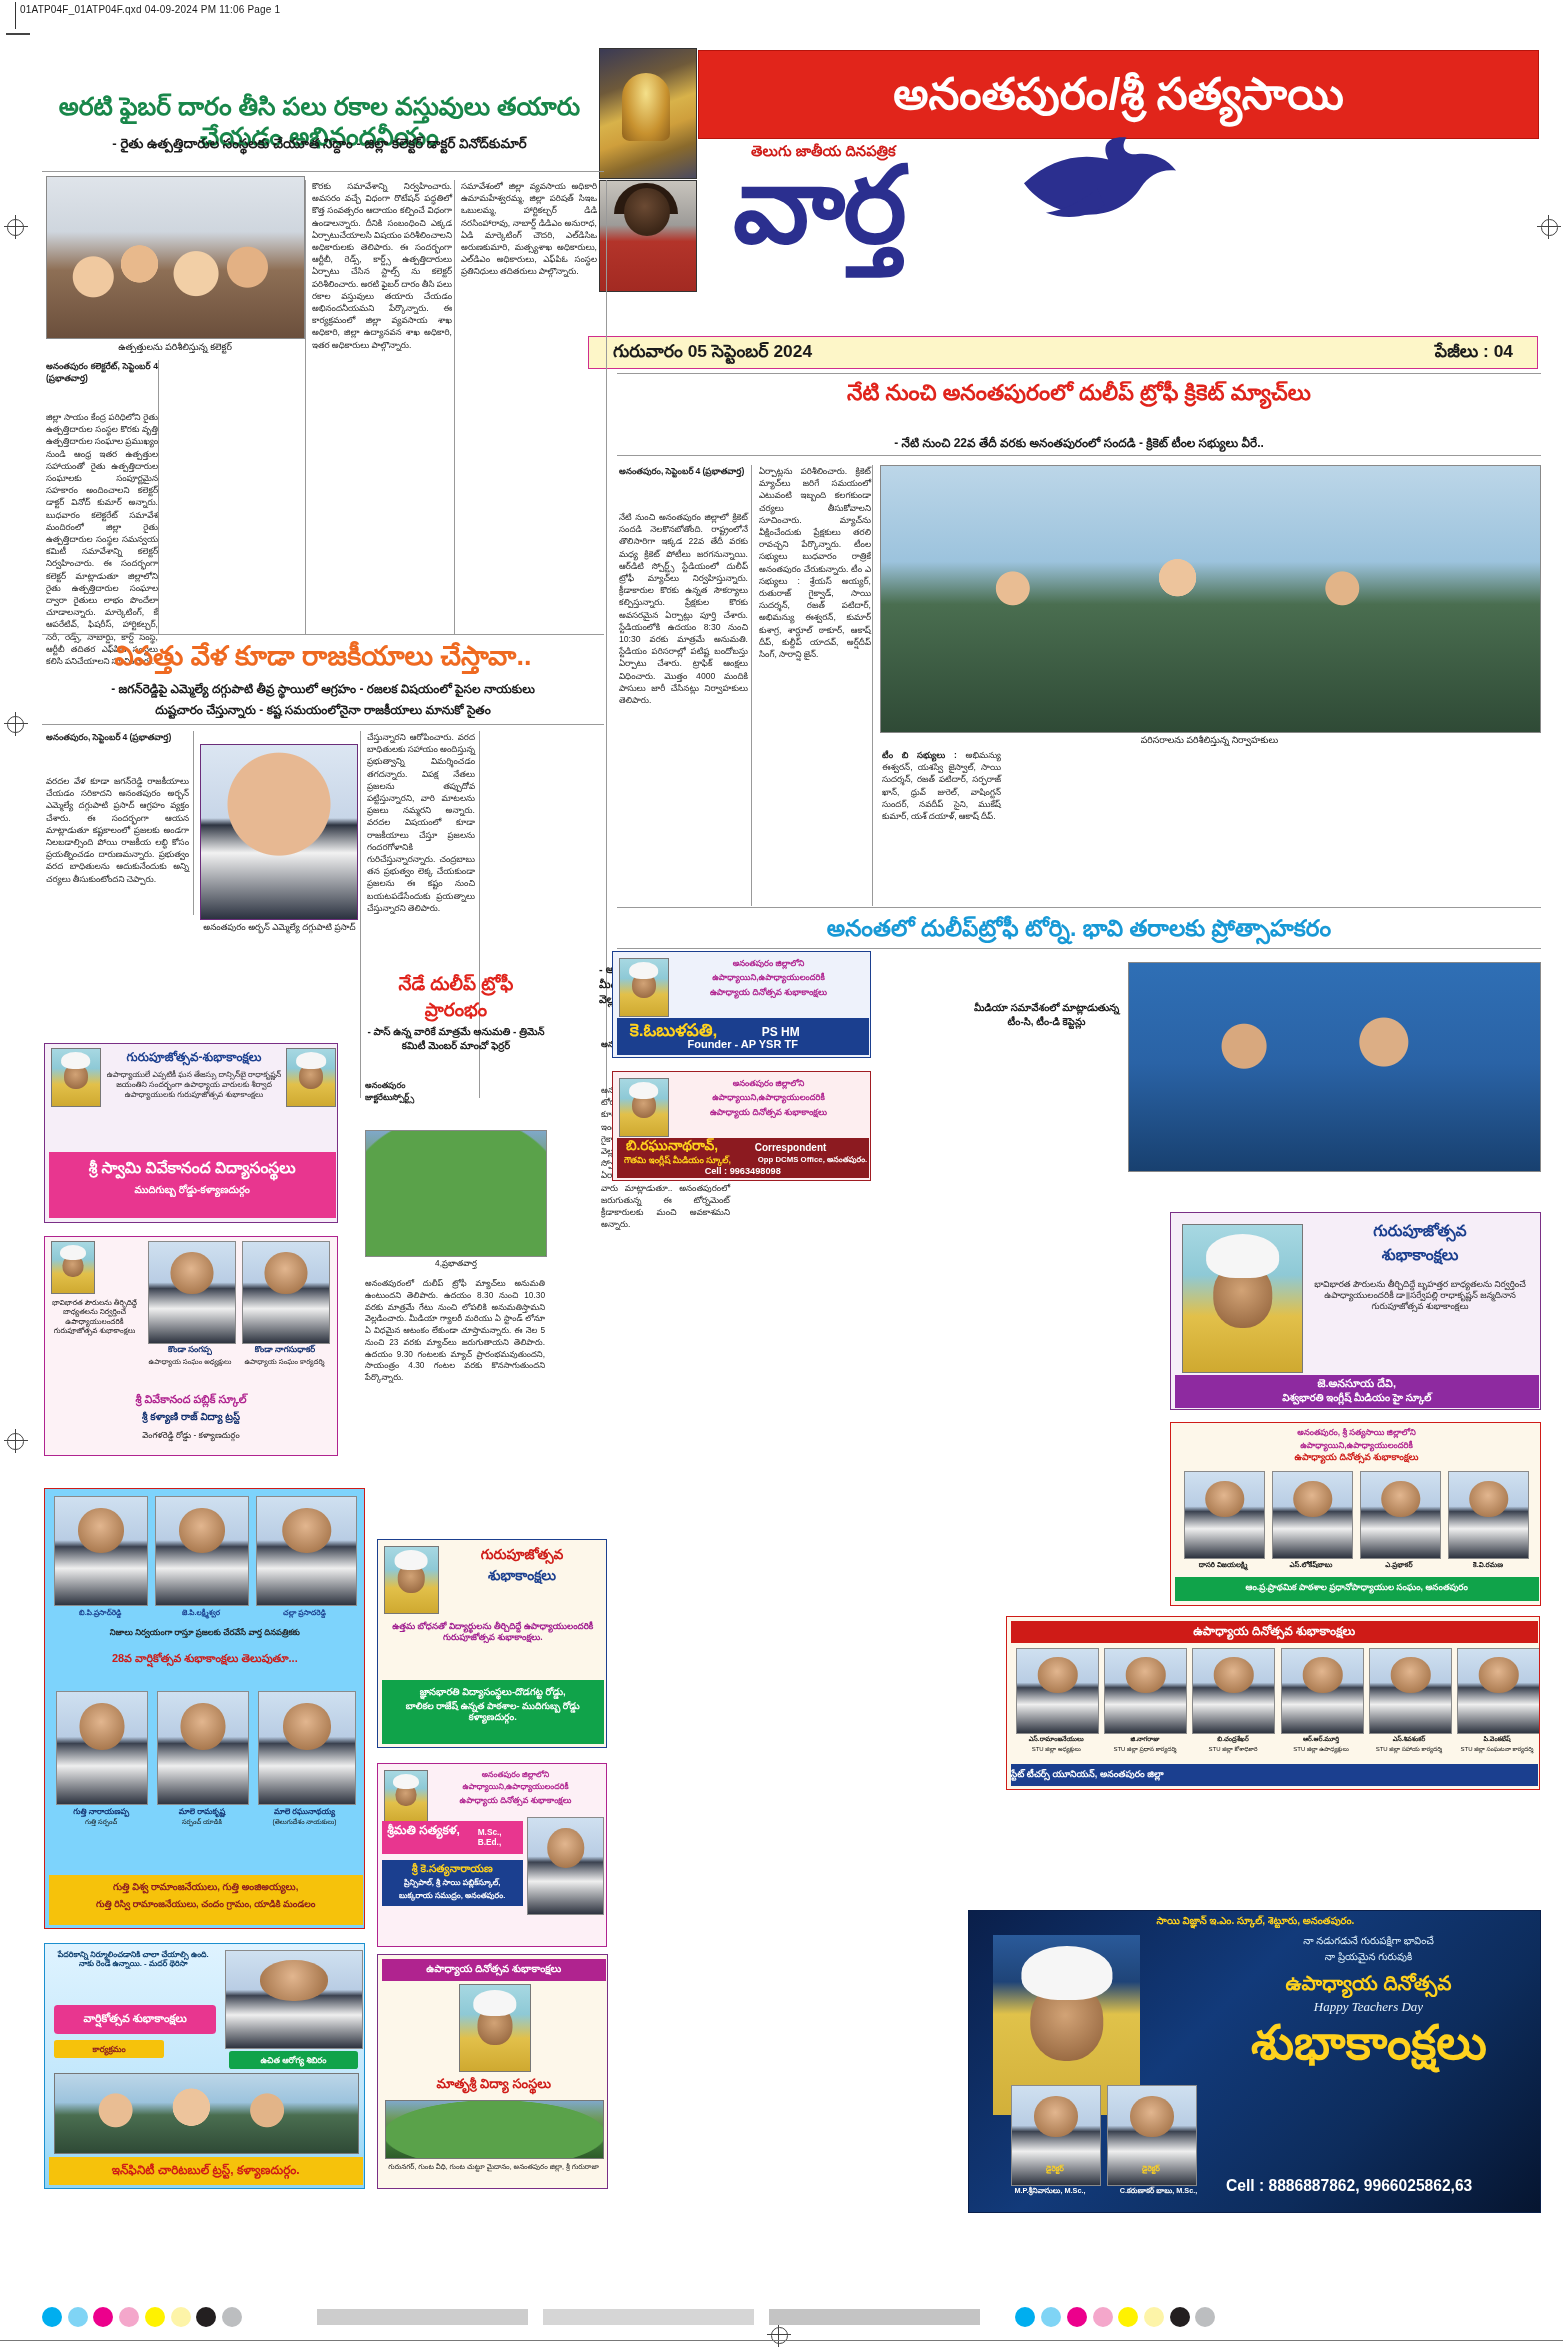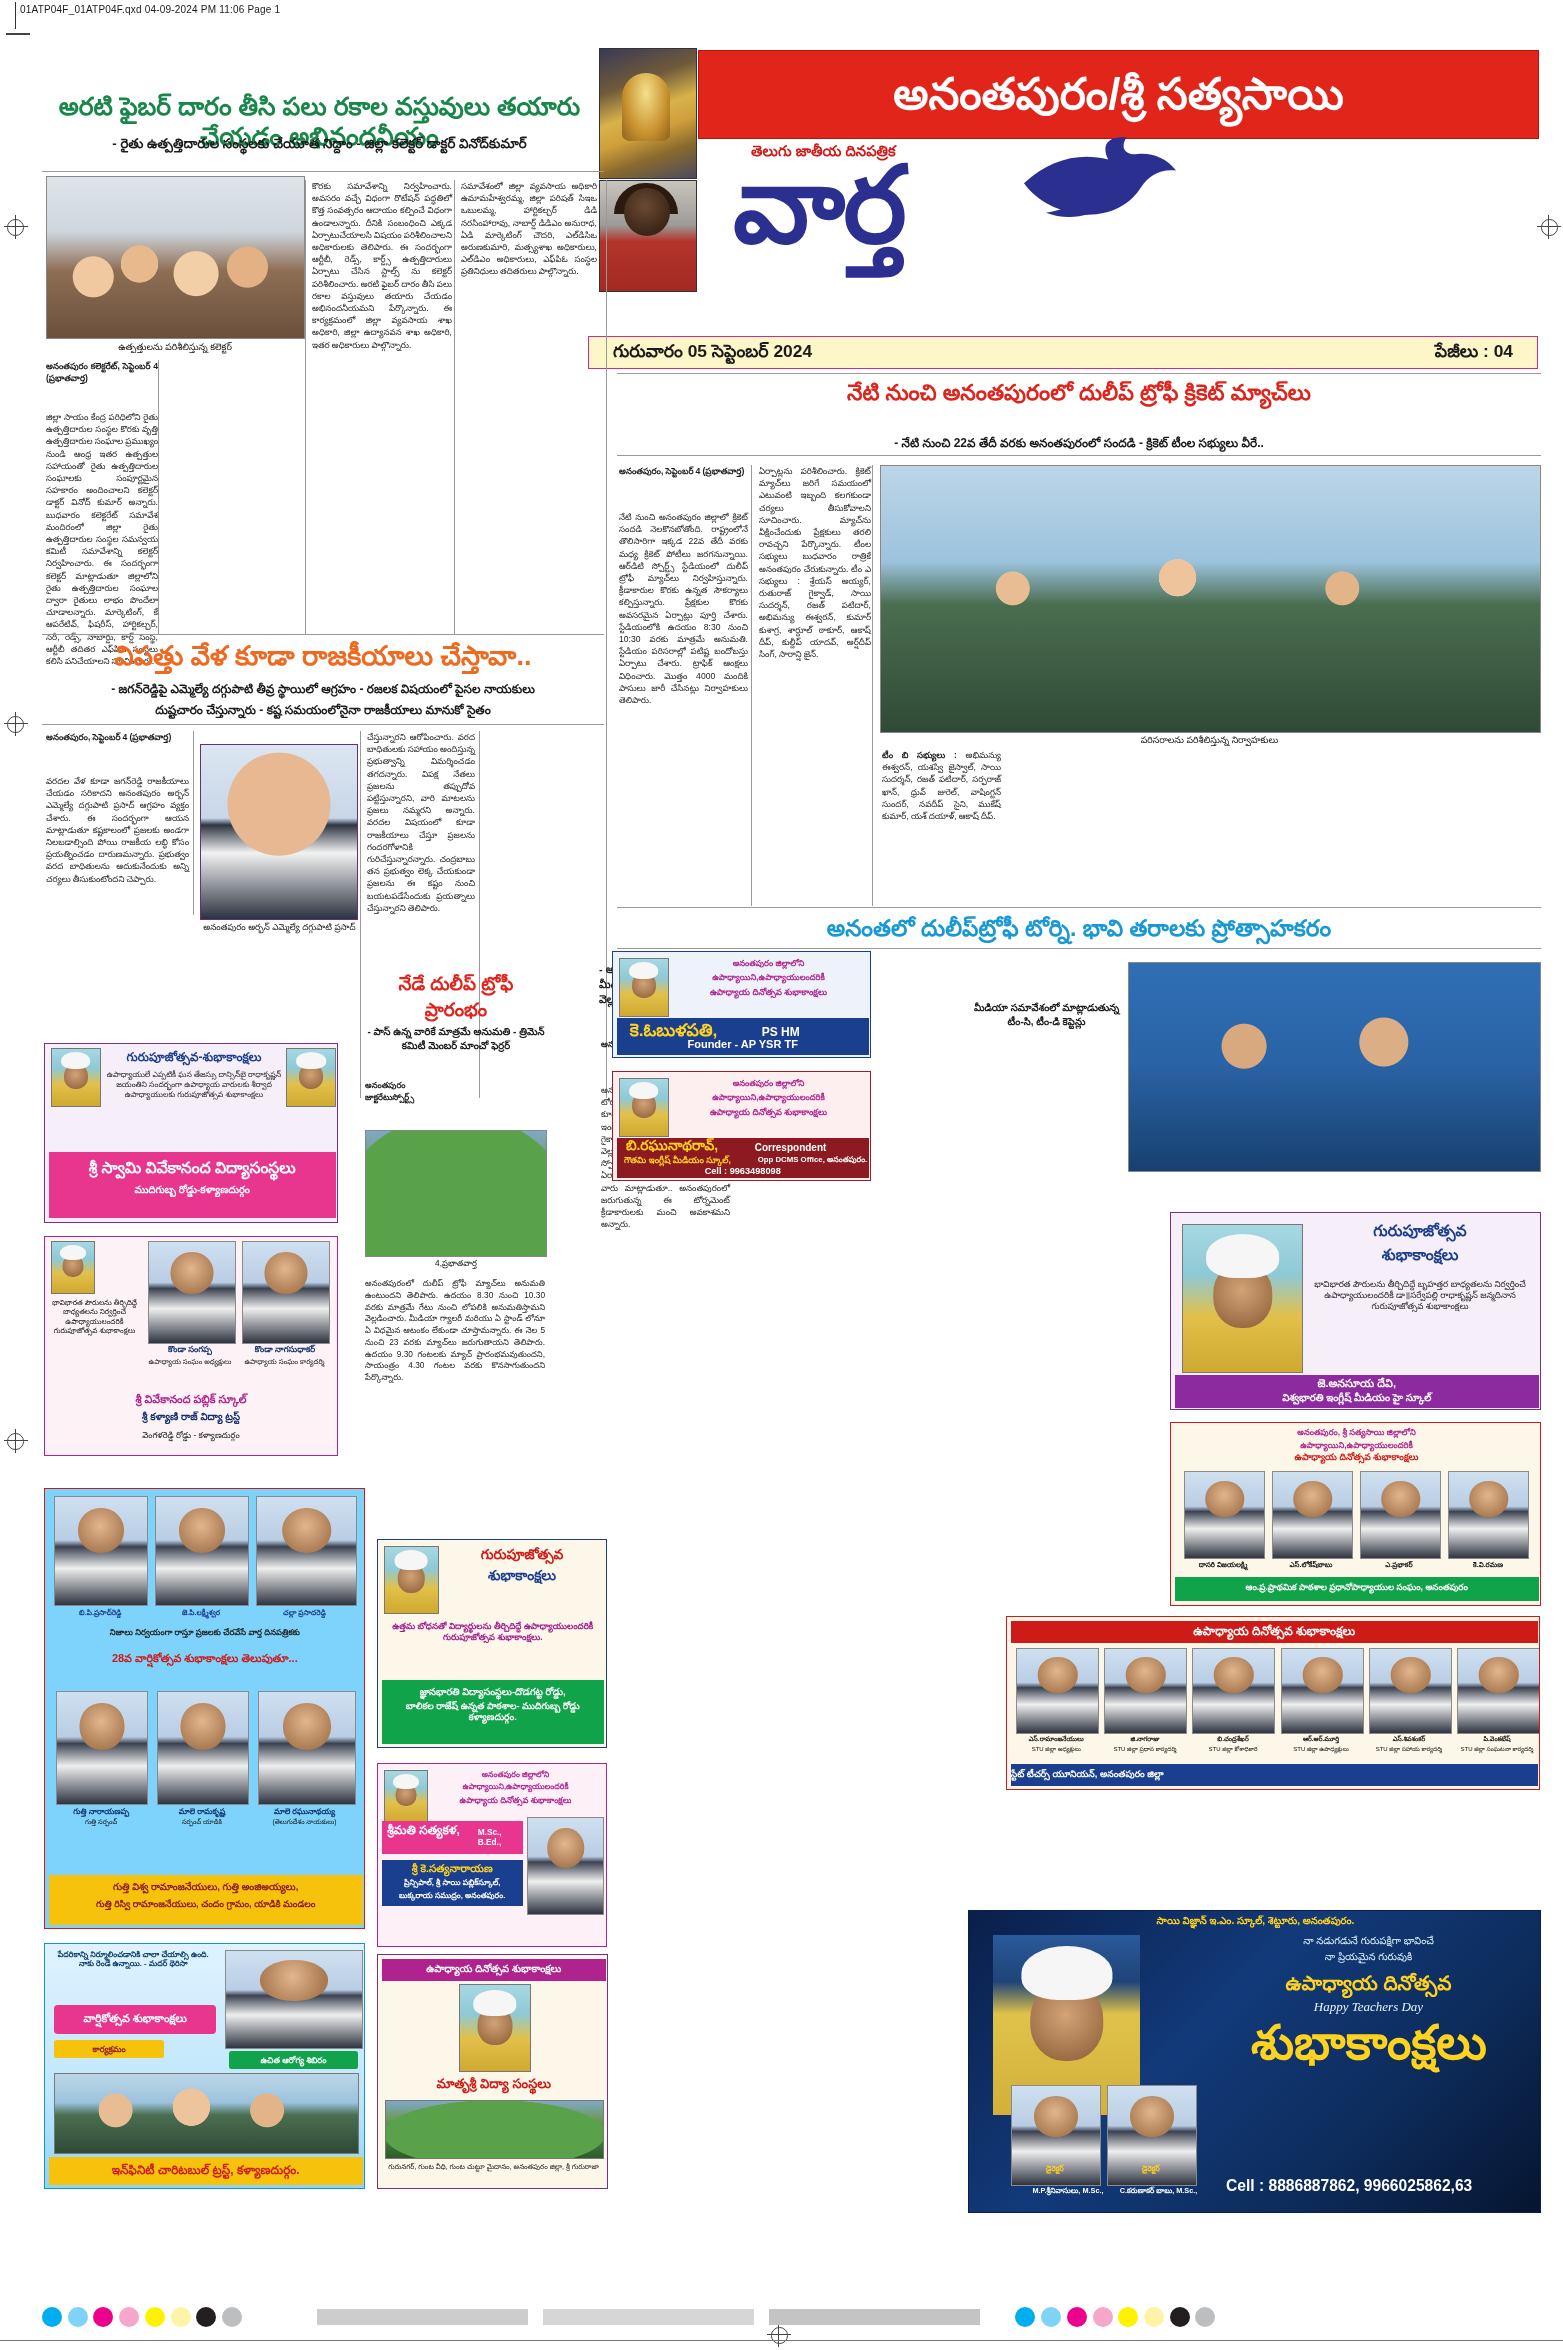--- a/index.html
+++ b/index.html
@@ -425,21 +425,21 @@
         linear-gradient(180deg,#2a5a9a 0%,#1f4478 26%,#e0c24a 44%,#d2b03a 100%);"></div>
     <div style="position:absolute;left:239px;top:24px;width:321px;text-align:center;font-size:10px;color:#dff3ff;">నా నడుగడునే గురుపక్షిగా భావించే</div>
     <div style="position:absolute;left:239px;top:40px;width:321px;text-align:center;font-size:10px;color:#dff3ff;">నా ప్రియమైన గురువుకి</div>
     <div style="position:absolute;left:239px;top:61px;width:321px;text-align:center;font-size:20px;font-weight:bold;color:#ffd21e;">ఉపాధ్యాయ దినోత్సవ</div>
     <div style="position:absolute;left:239px;top:88px;width:321px;text-align:center;font-size:13px;font-style:italic;color:#e8f4ff;font-family:'Liberation Serif',serif;">Happy Teachers Day</div>
     <div style="position:absolute;left:230px;top:108px;width:340px;text-align:center;font-size:48px;font-weight:bold;color:#ffd21e;line-height:1;">శుభాకాంక్షలు</div>
     <div class="pp" style="position:absolute;left:42px;top:174px;width:88px;height:99px;"></div>
     <div class="pp" style="position:absolute;left:138px;top:174px;width:88px;height:99px;"></div>
     <div style="position:absolute;left:40px;top:253px;width:92px;text-align:center;font-size:7.3px;font-weight:bold;color:#ffd21e;">డైరెక్టర్</div>
     <div style="position:absolute;left:136px;top:253px;width:92px;text-align:center;font-size:7.3px;font-weight:bold;color:#ffd21e;">డైరెక్టర్</div>
-    <div style="position:absolute;left:27.5px;top:275px;width:107px;text-align:right;font-size:7.3px;font-weight:bold;color:#fff;">M.P.శ్రీనివాసులు, M.Sc.,</div>
+    <div style="position:absolute;left:27.5px;top:275px;width:107px;text-align:center;font-size:7.3px;font-weight:bold;color:#fff;">M.P.శ్రీనివాసులు, M.Sc.,</div>
     <div style="position:absolute;left:136px;top:275px;width:107px;text-align:center;font-size:7.3px;font-weight:bold;color:#fff;">C.కరుణాకర్ బాబు, M.Sc.,</div>
     <div style="position:absolute;left:257px;top:266px;width:303px;text-align:left;font-size:15.6px;font-weight:bold;color:#fff;">Cell : 8886887862, 9966025862,63</div>
   </div>
 
   <div class="swatches">
     <div class="sw" style="left:0px;background:#00aeef;"></div>
     <div class="sw" style="left:26px;background:#7fd4f5;"></div>
     <div class="sw" style="left:51px;background:#ec008c;"></div>
     <div class="sw" style="left:77px;background:#f4a7cb;"></div>
     <div class="sw" style="left:103px;background:#fff200;"></div>

